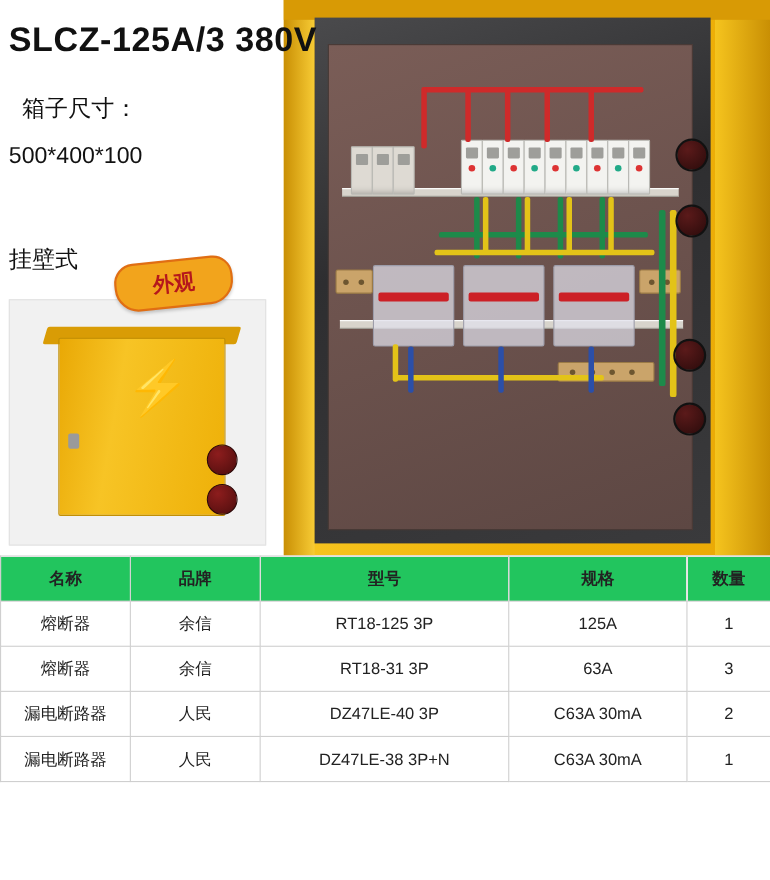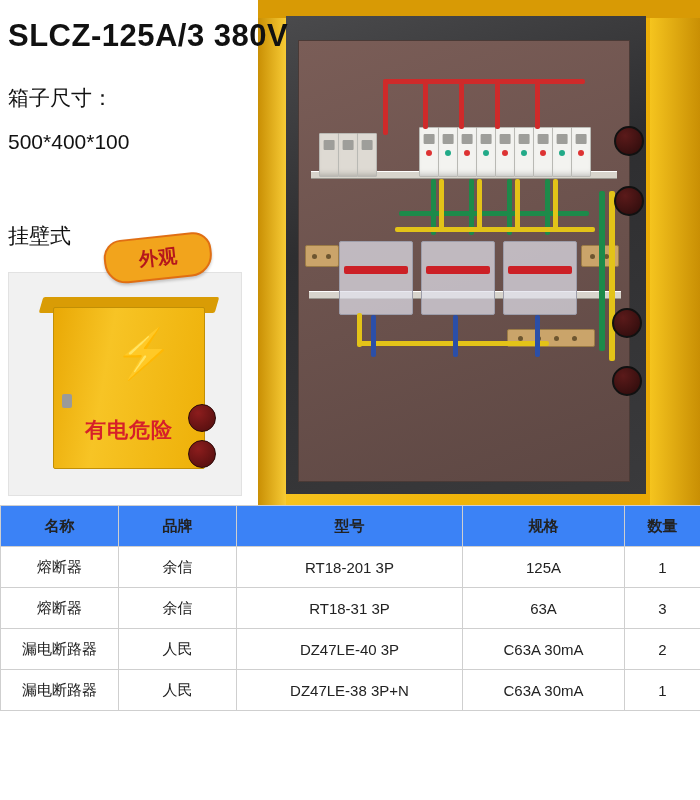--- a/index.html
+++ b/index.html
@@ -176,21 +176,21 @@
     letter-spacing: 0.5px;
     white-space: nowrap;
   }
   .spec-line {
     position: absolute;
     left: 8px;
     font-size: 21px;
     color: #111;
     white-space: nowrap;
   }
-  .spec-1 { top: 84px; }
+  .spec-1 { top: 84px; margin-left: 12px; }
   .spec-2 { top: 130px; }
   .spec-3 { top: 176px; }
   .spec-4 { top: 222px; }
 
   
   .inset {
     position: absolute;
     left: 8px;
     top: 272px;
     width: 232px;
@@ -302,21 +302,21 @@
   .tbl th, .tbl td {
     border: 1px solid #cfcfcf;
     text-align: center;
     height: 40px;
     color: #222;
     padding: 0 4px;
     overflow: hidden;
     white-space: nowrap;
   }
   .tbl thead th {
-    background: #3b82f6;
+    background: #22c55e;
     font-weight: bold;
   }
   .tbl tbody td { background: #ffffff; }
   .brand { color: #d6202a; }
   .col1 { width: 118px; }
   .col2 { width: 118px; }
   .col3 { width: 226px; }
   .col4 { width: 162px; }
   .col5 { width: 76px; }
 </style>
@@ -450,21 +450,20 @@
     <div class="spec-line spec-2">500*400*100</div>
     <div class="spec-line spec-4">挂壁式</div>
 
     <div class="inset">
       <div class="inset-roof"></div>
       <div class="inset-box">
         <div class="lock"></div>
         <div class="bolt">
             <span>⚡</span>
           </div>
-        <div class="danger-text">有电危险</div>
         <div class="knob k1"></div>
         <div class="knob k2"></div>
       </div>
     </div>
     <div class="ribbon">
       <div class="ribbon-text">外观</div>
     </div>
   </div>
 
   <table class="tbl">
@@ -481,21 +480,21 @@
         <th>品牌</th>
         <th>型号</th>
         <th>规格</th>
         <th>数量</th>
       </tr>
     </thead>
     <tbody>
       <tr>
         <td>熔断器</td>
         <td class="brand">余信</td>
-        <td>RT18-201 3P</td>
+        <td>RT18-125 3P</td>
         <td>125A</td>
         <td>1</td>
       </tr>
       <tr>
         <td>熔断器</td>
         <td class="brand">余信</td>
         <td>RT18-31 3P</td>
         <td>63A</td>
         <td>3</td>
       </tr>

